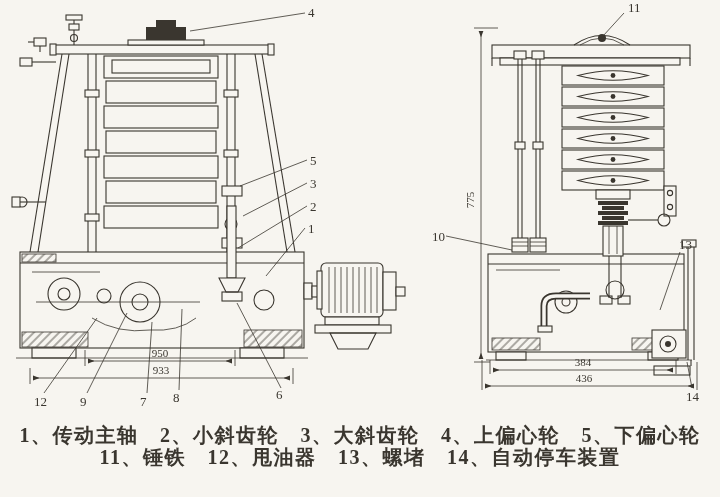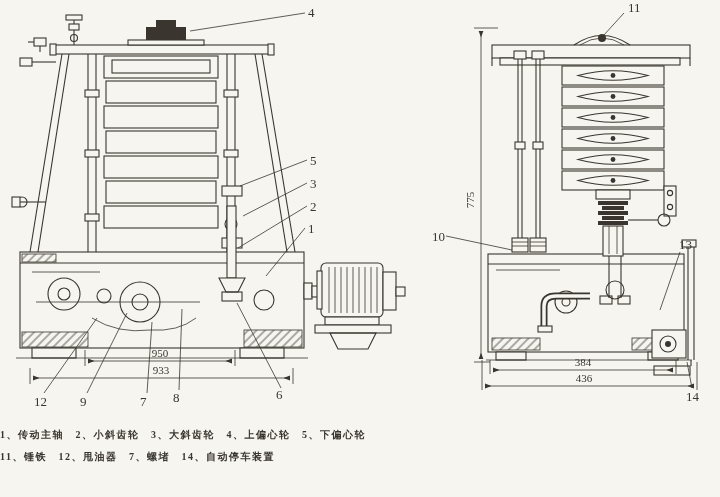--- a/index.html
+++ b/index.html
@@ -9,22 +9,22 @@
         font-family:"Liberation Serif", serif;}
   svg{display:block;}
   .s{stroke:var(--ink);fill:none;stroke-width:1.1;}
   .sf{stroke:var(--ink);fill:var(--paper);stroke-width:1.1;}
   .f{fill:var(--ink);stroke:none;}
   .thin{stroke:var(--ink);fill:none;stroke-width:0.8;}
   .pipeO{stroke:var(--ink);fill:none;stroke-width:7;}
   .pipeI{stroke:var(--paper);fill:none;stroke-width:3.5;}
   .callout{font:13px "Liberation Serif", serif; fill:var(--ink);}
   .dimtxt{font:11px "Liberation Serif", serif; fill:var(--ink);}
-  .legend{position:absolute;left:0;top:424px;width:720px;text-align:left;
-          color:var(--ink);font-size:10px;font-weight:600;letter-spacing:1.5px;line-height:22px;}
+  .legend{position:absolute;left:0;top:424px;width:720px;text-align:center;
+          color:var(--ink);font-size:20px;font-weight:600;letter-spacing:1.5px;line-height:22px;}
 </style>
 </head>
 <body>
 
 <div class="page">
 
 <svg width="720" height="420" viewBox="0 0 720 420">
   <defs>
     <marker id="ar" orient="auto-start-reverse" markerWidth="9" markerHeight="8" refX="8" refY="4">
       <path d="M0,4 L8,1 L8,7 Z" fill="#3a362f"></path>
@@ -307,16 +307,16 @@
       <line class="thin" x1="482" y1="360" x2="482" y2="390"></line>
       <line class="thin" x1="697" y1="362" x2="697" y2="390"></line>
       <line class="thin" x1="485" y1="386" x2="694" y2="386" marker-start="url(#ar)" marker-end="url(#ar)"></line>
       <text class="dimtxt" x="584" y="382" text-anchor="middle">436</text>
     </g>
   </g>
 </svg>
 
 <div class="legend">
   <div>1、传动主轴　2、小斜齿轮　3、大斜齿轮　4、上偏心轮　5、下偏心轮</div>
-  <div>11、锤铁　12、甩油器　7、螺堵　14、自动停车装置</div>
+  <div>11、锤铁　12、甩油器　13、螺堵　14、自动停车装置</div>
 </div>
 
 </div>
 
 </body></html>

